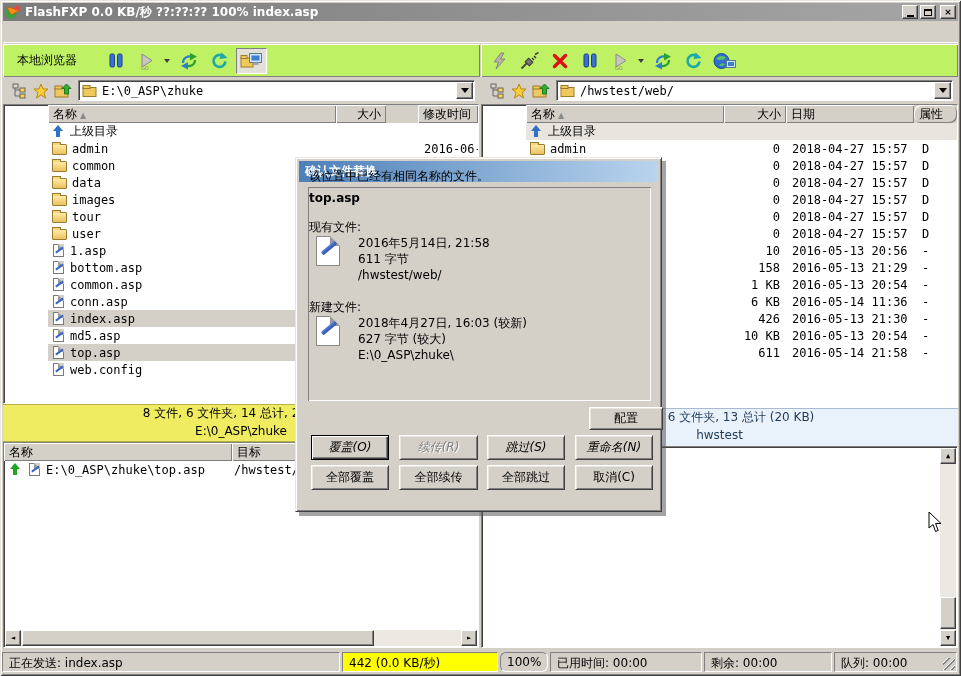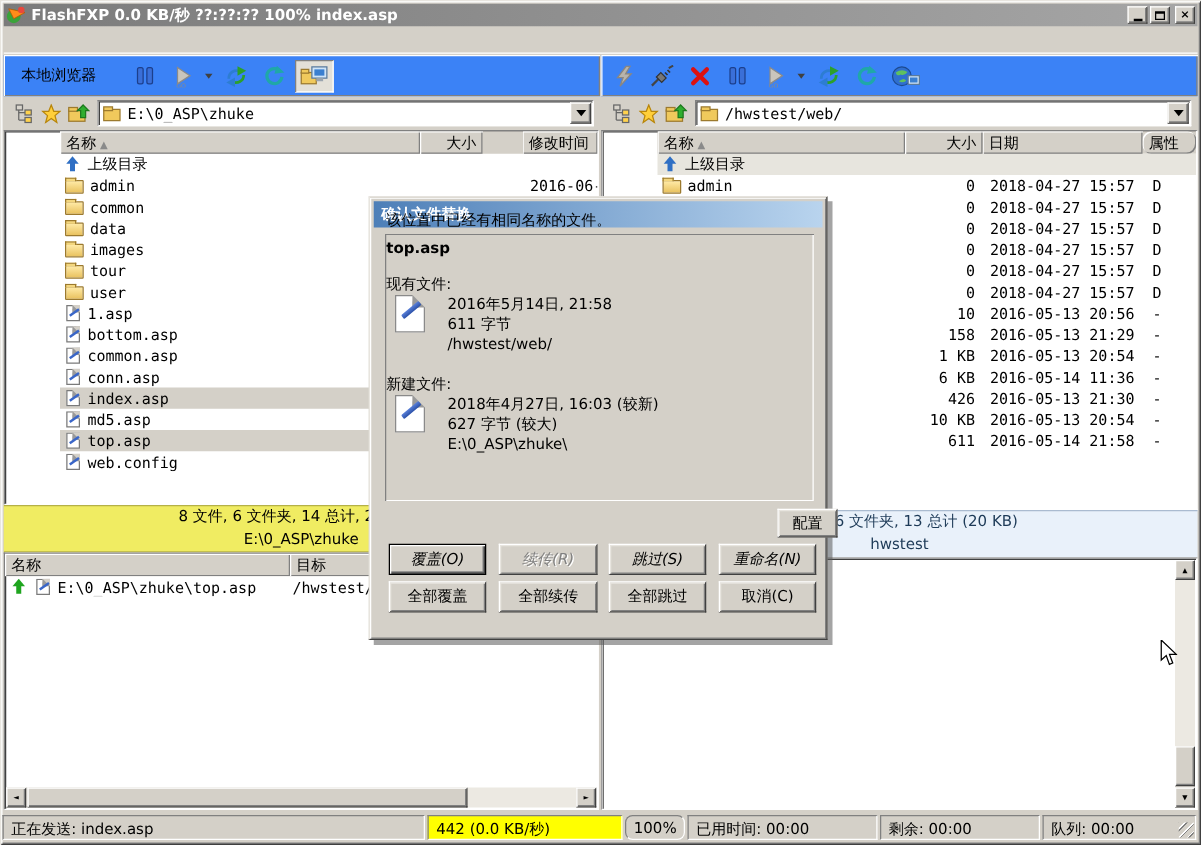--- a/index.html
+++ b/index.html
@@ -21,21 +21,21 @@
     box-shadow:inset -1px -1px 0 #808080;display:flex;align-items:center;justify-content:center;
     font-size:9px;font-weight:bold;line-height:1;margin-left:2px;}
   .winbtn.min span{display:block;width:7px;height:2px;background:#000;margin-top:7px;}
   .winbtn.max span{display:block;width:8px;height:7px;border:1px solid #000;border-top-width:2px;}
   .winbtn.close{margin-left:4px;}
   
   .menubar{position:absolute;left:3px;top:21px;width:955px;height:22px;display:flex;align-items:center;
     border-bottom:1px solid #fff;box-shadow:0 -1px 0 #d4d0c8 inset;}
   .mitem{padding:3px 9px;white-space:nowrap;}
   
-  .toolbar{position:absolute;top:44px;height:33px;background:#3b82f6;
+  .toolbar{position:absolute;top:44px;height:33px;background:#bef264;
     box-shadow: inset 1px 1px 0 #fff, inset -1px -1px 0 #808080;
     display:flex;align-items:center;padding:0 6px;}
   .toolbar.left{left:3px;width:477px;}
   .toolbar.right{left:481px;width:477px;}
   .tbtn{height:26px;min-width:26px;display:flex;align-items:center;justify-content:center;
     margin-right:4px;padding:0 3px;background:transparent;}
   .tbtn.pressed{background:#e3e0d8;border:1px solid;border-color:#808080 #fff #fff #808080;}
   .tbtn.text{padding:0 8px;white-space:nowrap;}
   .drop{width:0;height:0;border-left:3px solid transparent;border-right:3px solid transparent;
     border-top:4px solid #404040;margin:0 6px 0 1px;}
@@ -153,21 +153,21 @@
   .bigfile::after{content:"";position:absolute;left:3px;top:9px;width:18px;height:4px;
     background:linear-gradient(#5a80d8,#2a50a8);transform:rotate(-40deg);border-radius:1px;}
   .bf1{left:20px;top:78px;} .bf2{left:20px;top:158px;}
   .dlg-info{position:absolute;left:62px;line-height:16px;white-space:nowrap;}
   .di1{top:77px;} .di2{top:157px;}
   .dlg-btn{position:absolute;height:25px;background:#d4d0c8;border:1px solid;border-color:#fff #404040 #404040 #fff;
     box-shadow: inset 1px 1px 0 #e8e5df, inset -1px -1px 0 #808080;
     display:flex;align-items:center;justify-content:center;font-size:12px;}
   .dlg-btn.default{border:1px solid #000;box-shadow: inset 1px 1px 0 #fff, inset -1px -1px 0 #404040, inset -2px -2px 0 #808080;}
   .dlg-btn.disabled{color:#808080;text-shadow:1px 1px 0 #fff;}
-  .b-config{left:293px;top:249px;width:48px;height:23px;margin-left:33px;}
+  .b-config{left:293px;top:249px;width:74px;height:23px;}
   .r1{top:277px;font-style:italic;} .r2{top:307px;}
   .c1{left:15px;width:78px;} .c2{left:103px;width:79px;} .c3{left:191px;width:78px;} .c4{left:279px;width:78px;}
   
   .cursor{position:absolute;left:928px;top:512px;z-index:60;pointer-events:none;}
   .icsvg{display:block;}
 </style>
 </head>
 <body>
 
 <div class="win">

